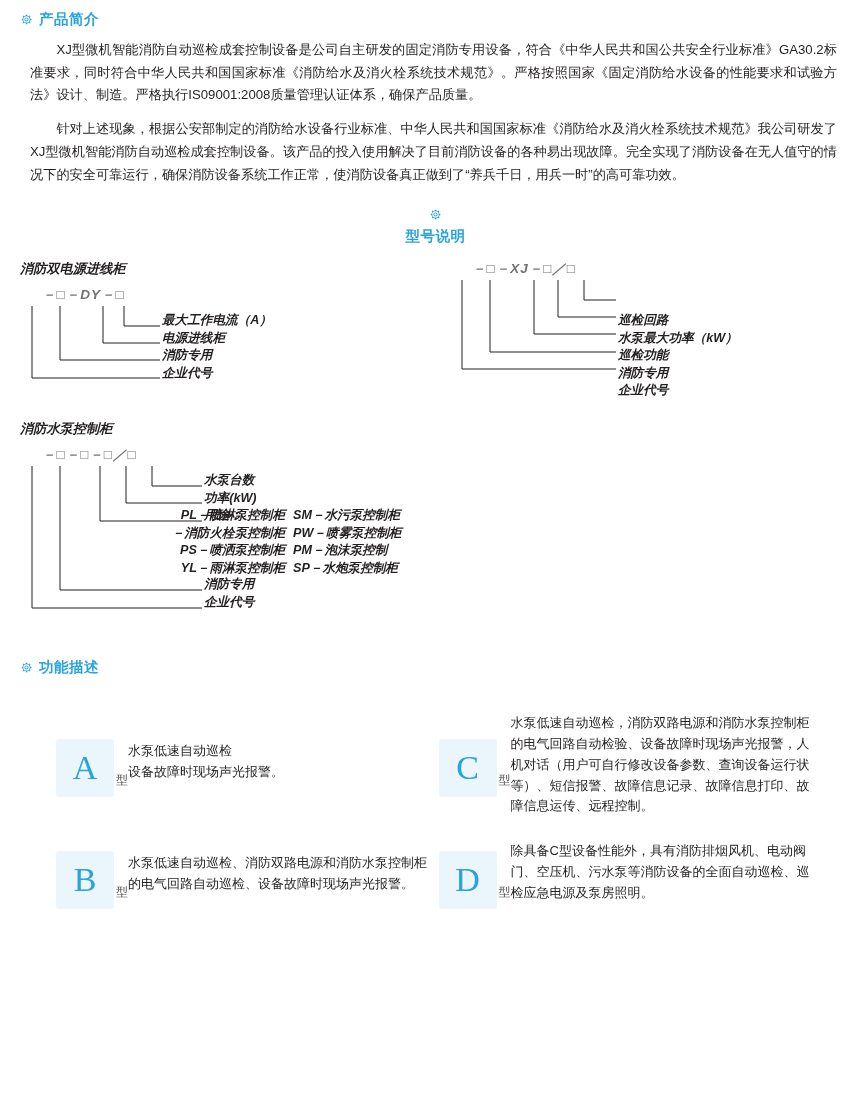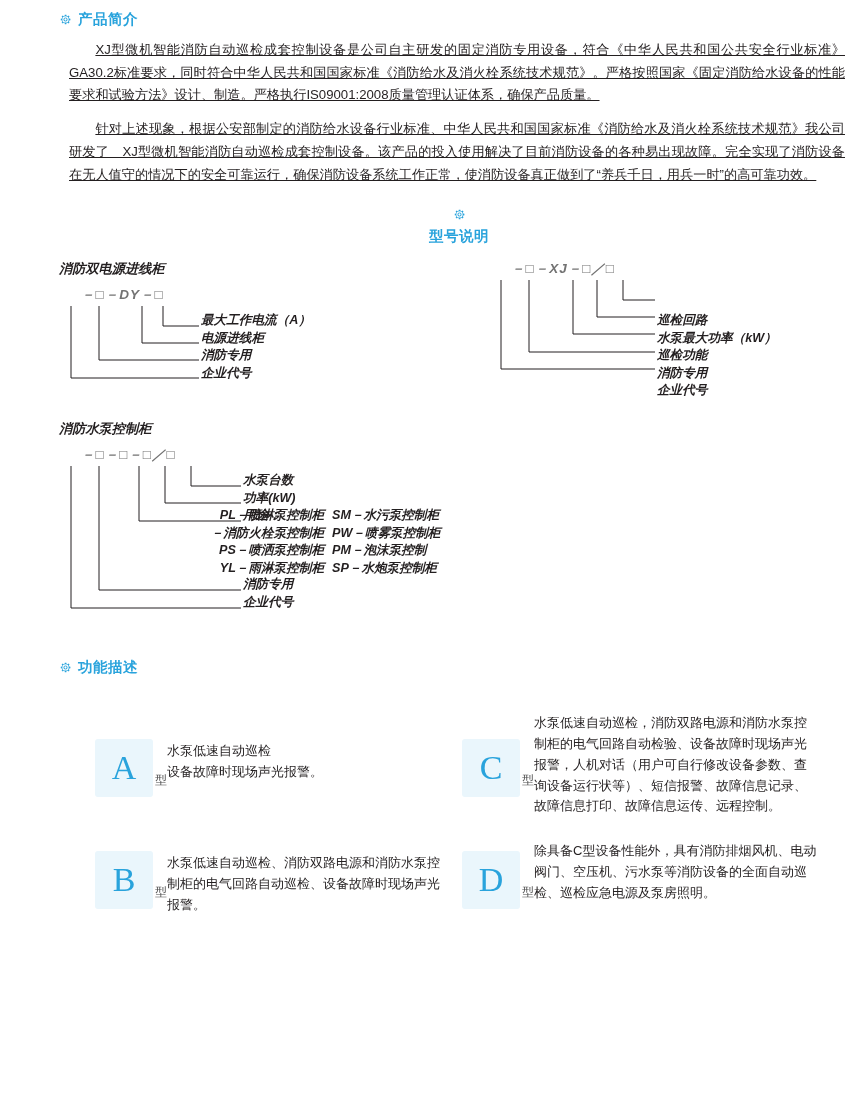--- a/index.html
+++ b/index.html
@@ -7,21 +7,21 @@
     margin: 0; padding: 0;
     background: #ffffff;
   }
   body {
     width: 867px;
     min-height: 1112px;
     font-family: "Liberation Sans", "DejaVu Sans", sans-serif;
     color: #231f20;
     position: relative;
   }
-  .page { padding: 0 8px; margin-left: 47px; }
+  .page { padding: 0 16px; }
 
   
   .section-head {
     display: flex;
     align-items: center;
     gap: 6px;
     margin: 10px 0 6px 4px;
   }
   .section-head .gear {
     width: 13px; height: 13px;
@@ -30,21 +30,21 @@
   }
   .section-head .gear svg { display: block; }
   .section-head .title {
     font-size: 14.5px;
     font-weight: bold;
     color: #29a3dc;
     letter-spacing: .5px;
   }
 
   
-  .intro { padding: 4px 14px 0 14px; text-decoration: underline; }
+  .intro { padding: 4px 14px 0 14px; }
   .intro p {
     margin: 0 0 11px 0;
     font-size: 13.2px;
     line-height: 1.72;
     text-align: justify;
     text-justify: inter-ideograph;
     text-indent: 2em;
     color: #231f20;
   }
 

